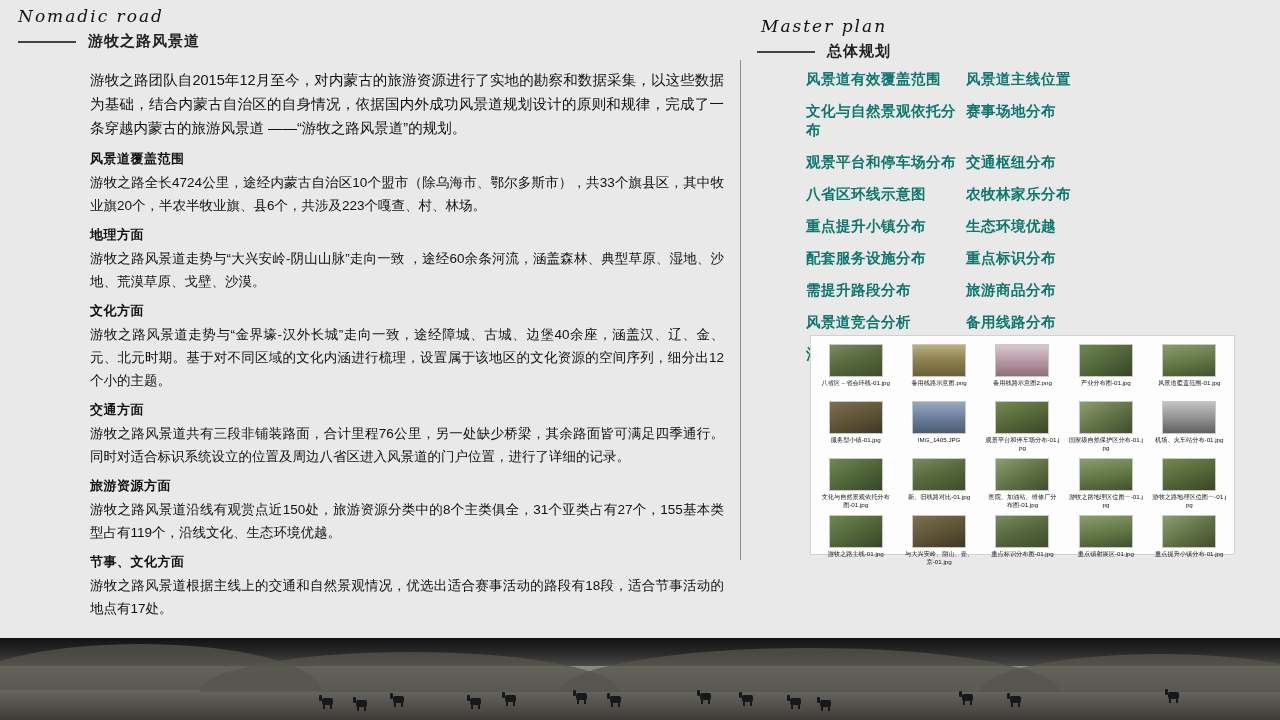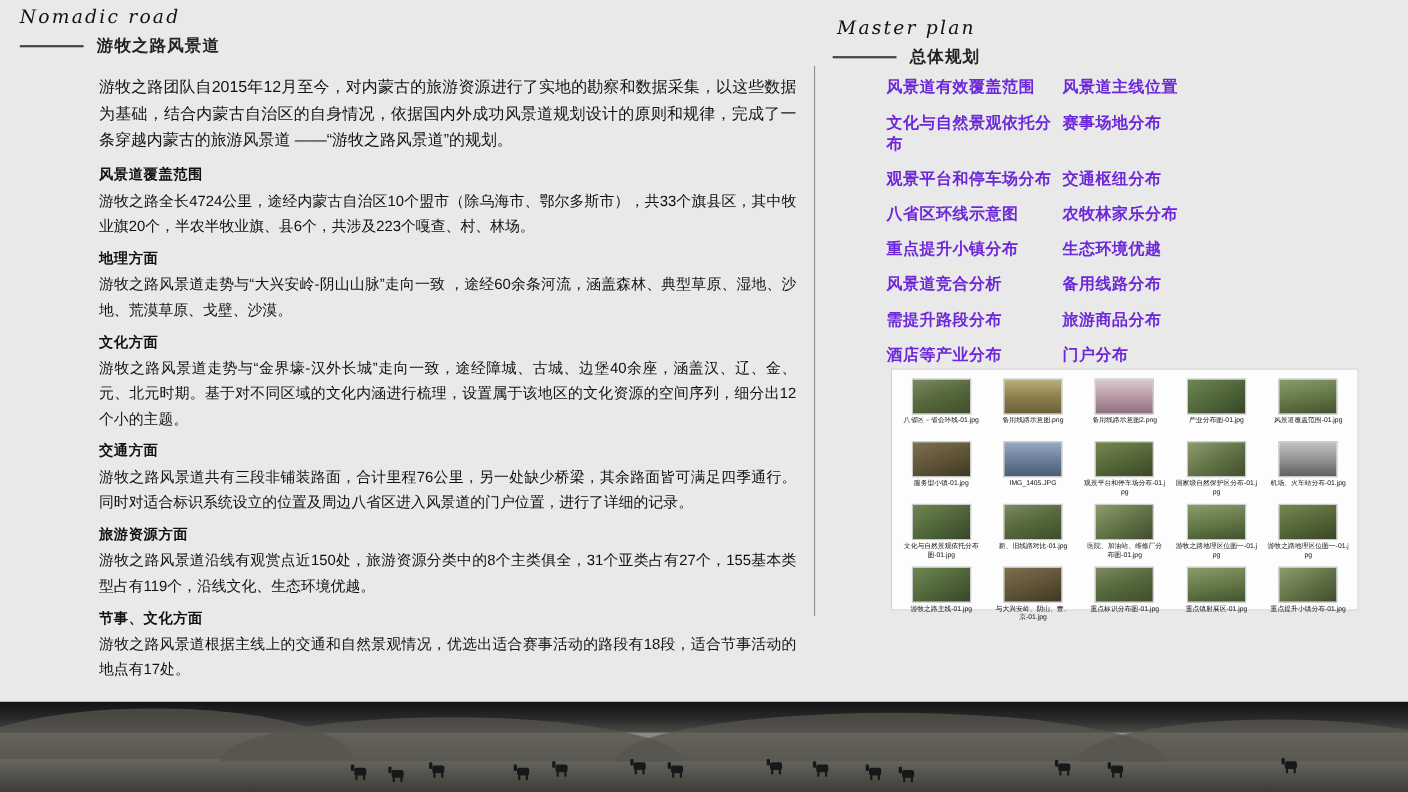--- a/index.html
+++ b/index.html
@@ -94,21 +94,21 @@
   .right-col {
     position: absolute;
     left: 806px;
     top: 70px;
     width: 430px;
   }
   .plan-row {
     display: flex;
     font-size: 14.5px;
     font-weight: bold;
-    color: #6d28d9;
+    color: #0f766e;
     margin-bottom: 13px;
     letter-spacing: 0.5px;
   }
   .plan-a { width: 160px; flex: 0 0 160px; }
   .plan-b { flex: 1 1 auto; }
 
   
   .thumb-panel {
     position: absolute;
     left: 810px;
@@ -273,26 +273,30 @@
     </div>
     <div class="plan-row">
       <span class="plan-a">八省区环线示意图</span>
       <span class="plan-b">农牧林家乐分布</span>
     </div>
     <div class="plan-row">
       <span class="plan-a">重点提升小镇分布</span>
       <span class="plan-b">生态环境优越</span>
     </div>
     <div class="plan-row">
+      <span class="plan-a">配套服务设施分布</span>
+      <span class="plan-b">重点标识分布</span>
+    </div>
+    <div class="plan-row">
+      <span class="plan-a">需提升路段分布</span>
+      <span class="plan-b">旅游商品分布</span>
+    </div>
+    <div class="plan-row">
       <span class="plan-a">风景道竞合分析</span>
       <span class="plan-b">备用线路分布</span>
-    </div>
-    <div class="plan-row">
-      <span class="plan-a">需提升路段分布</span>
-      <span class="plan-b">旅游商品分布</span>
     </div>
     <div class="plan-row">
       <span class="plan-a">酒店等产业分布</span>
       <span class="plan-b">门户分布</span>
     </div>
   </div>
 
   <div class="thumb-panel">
     <div class="thumb-grid">
 

